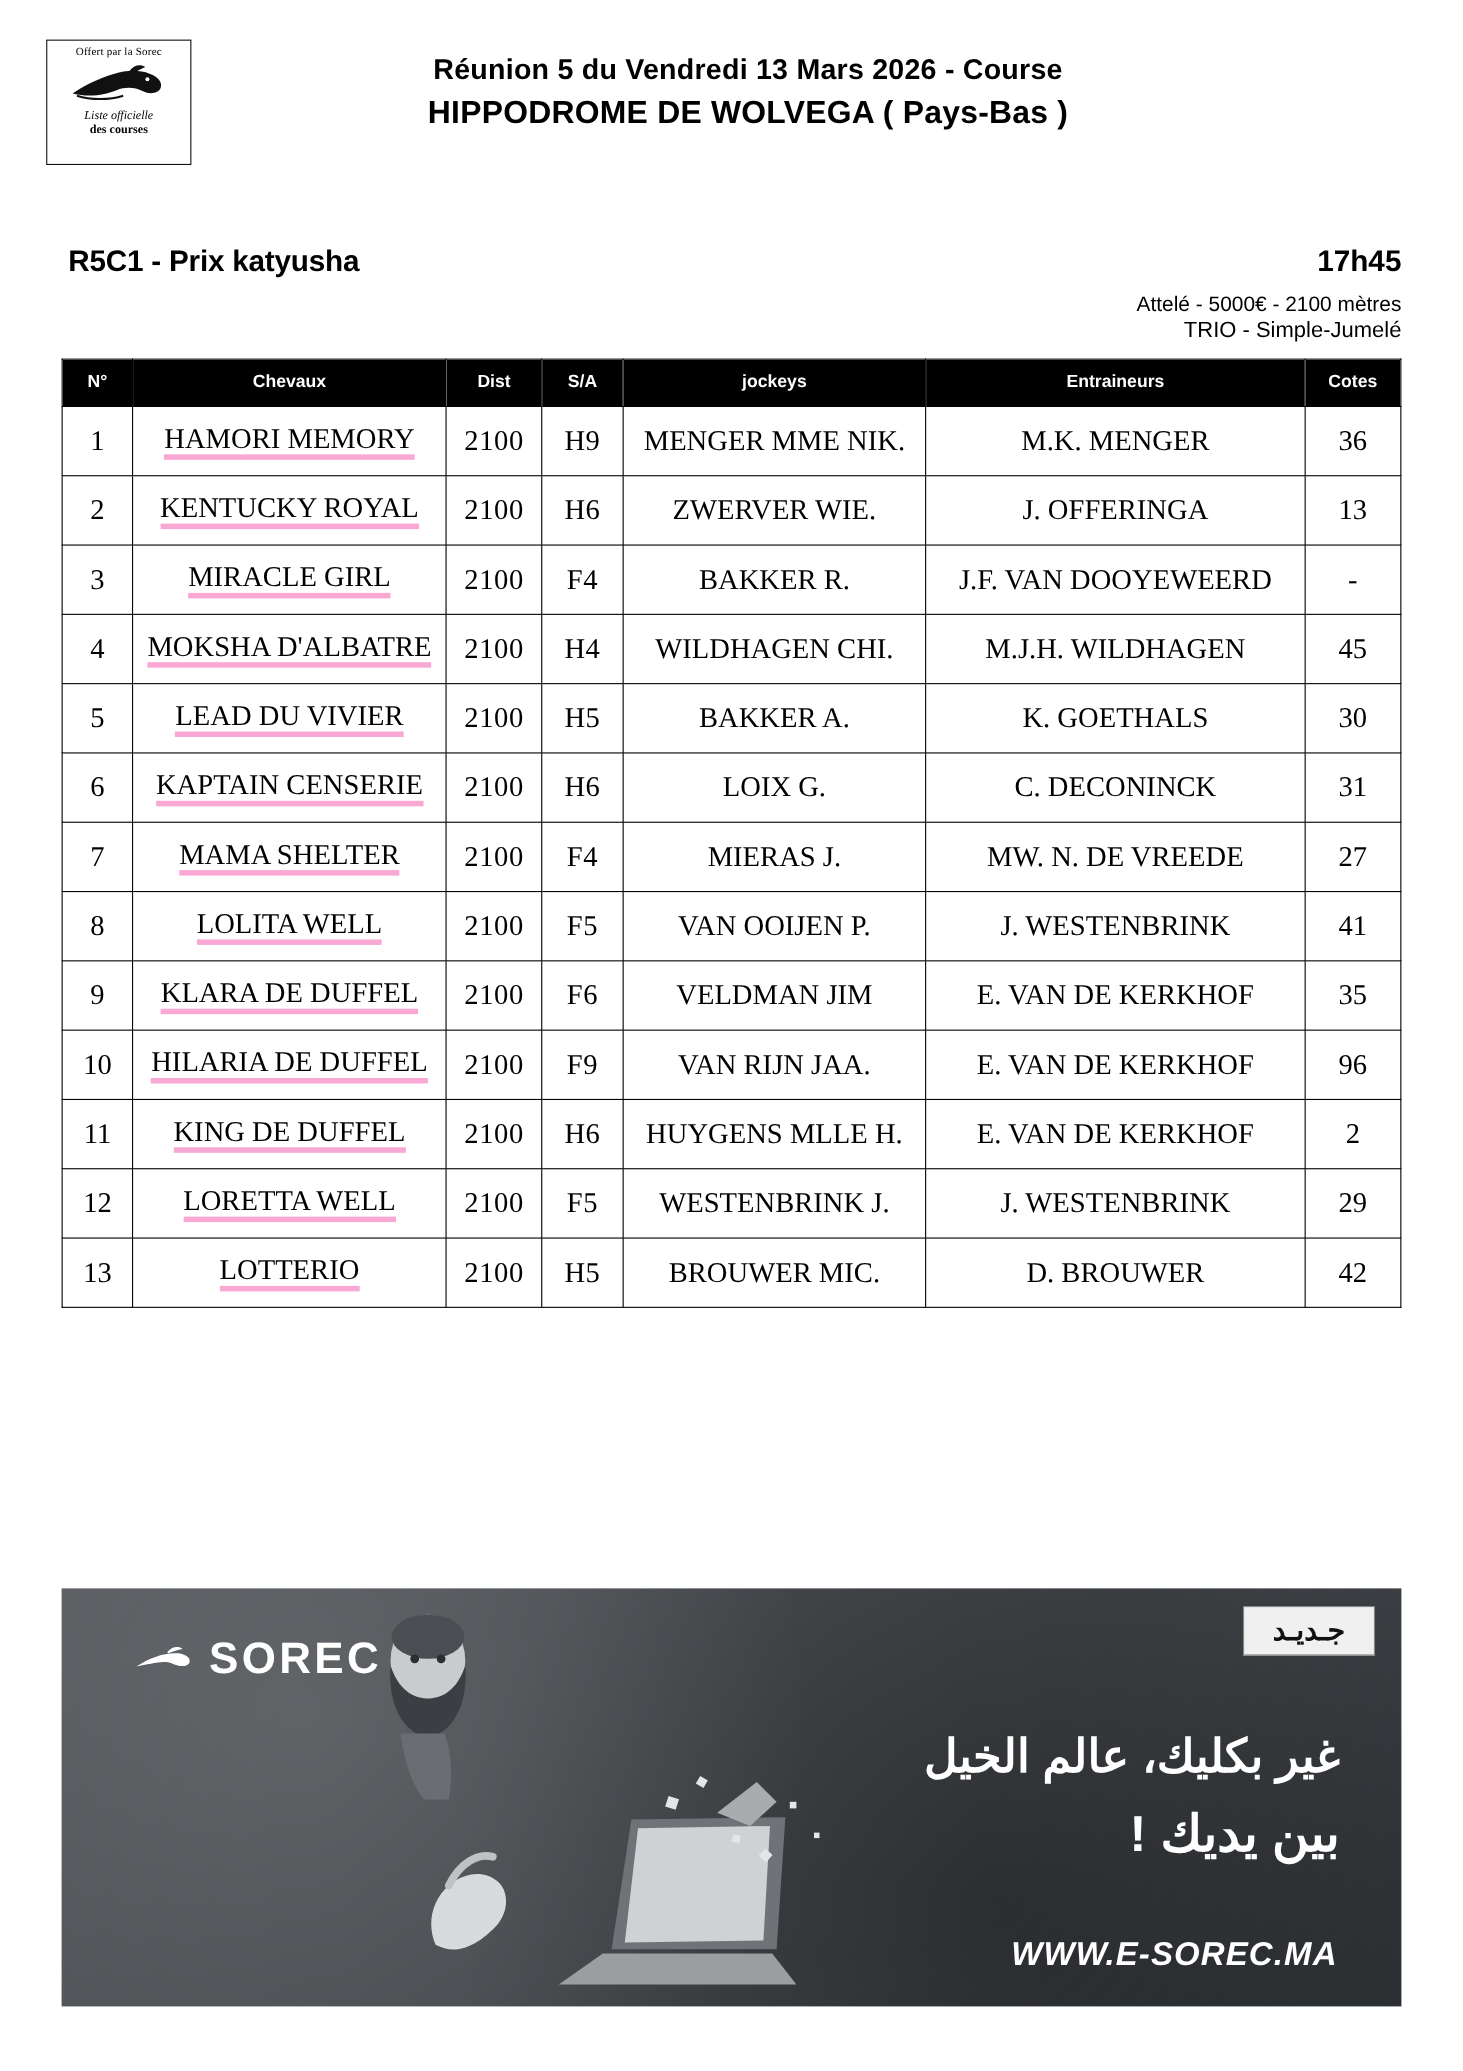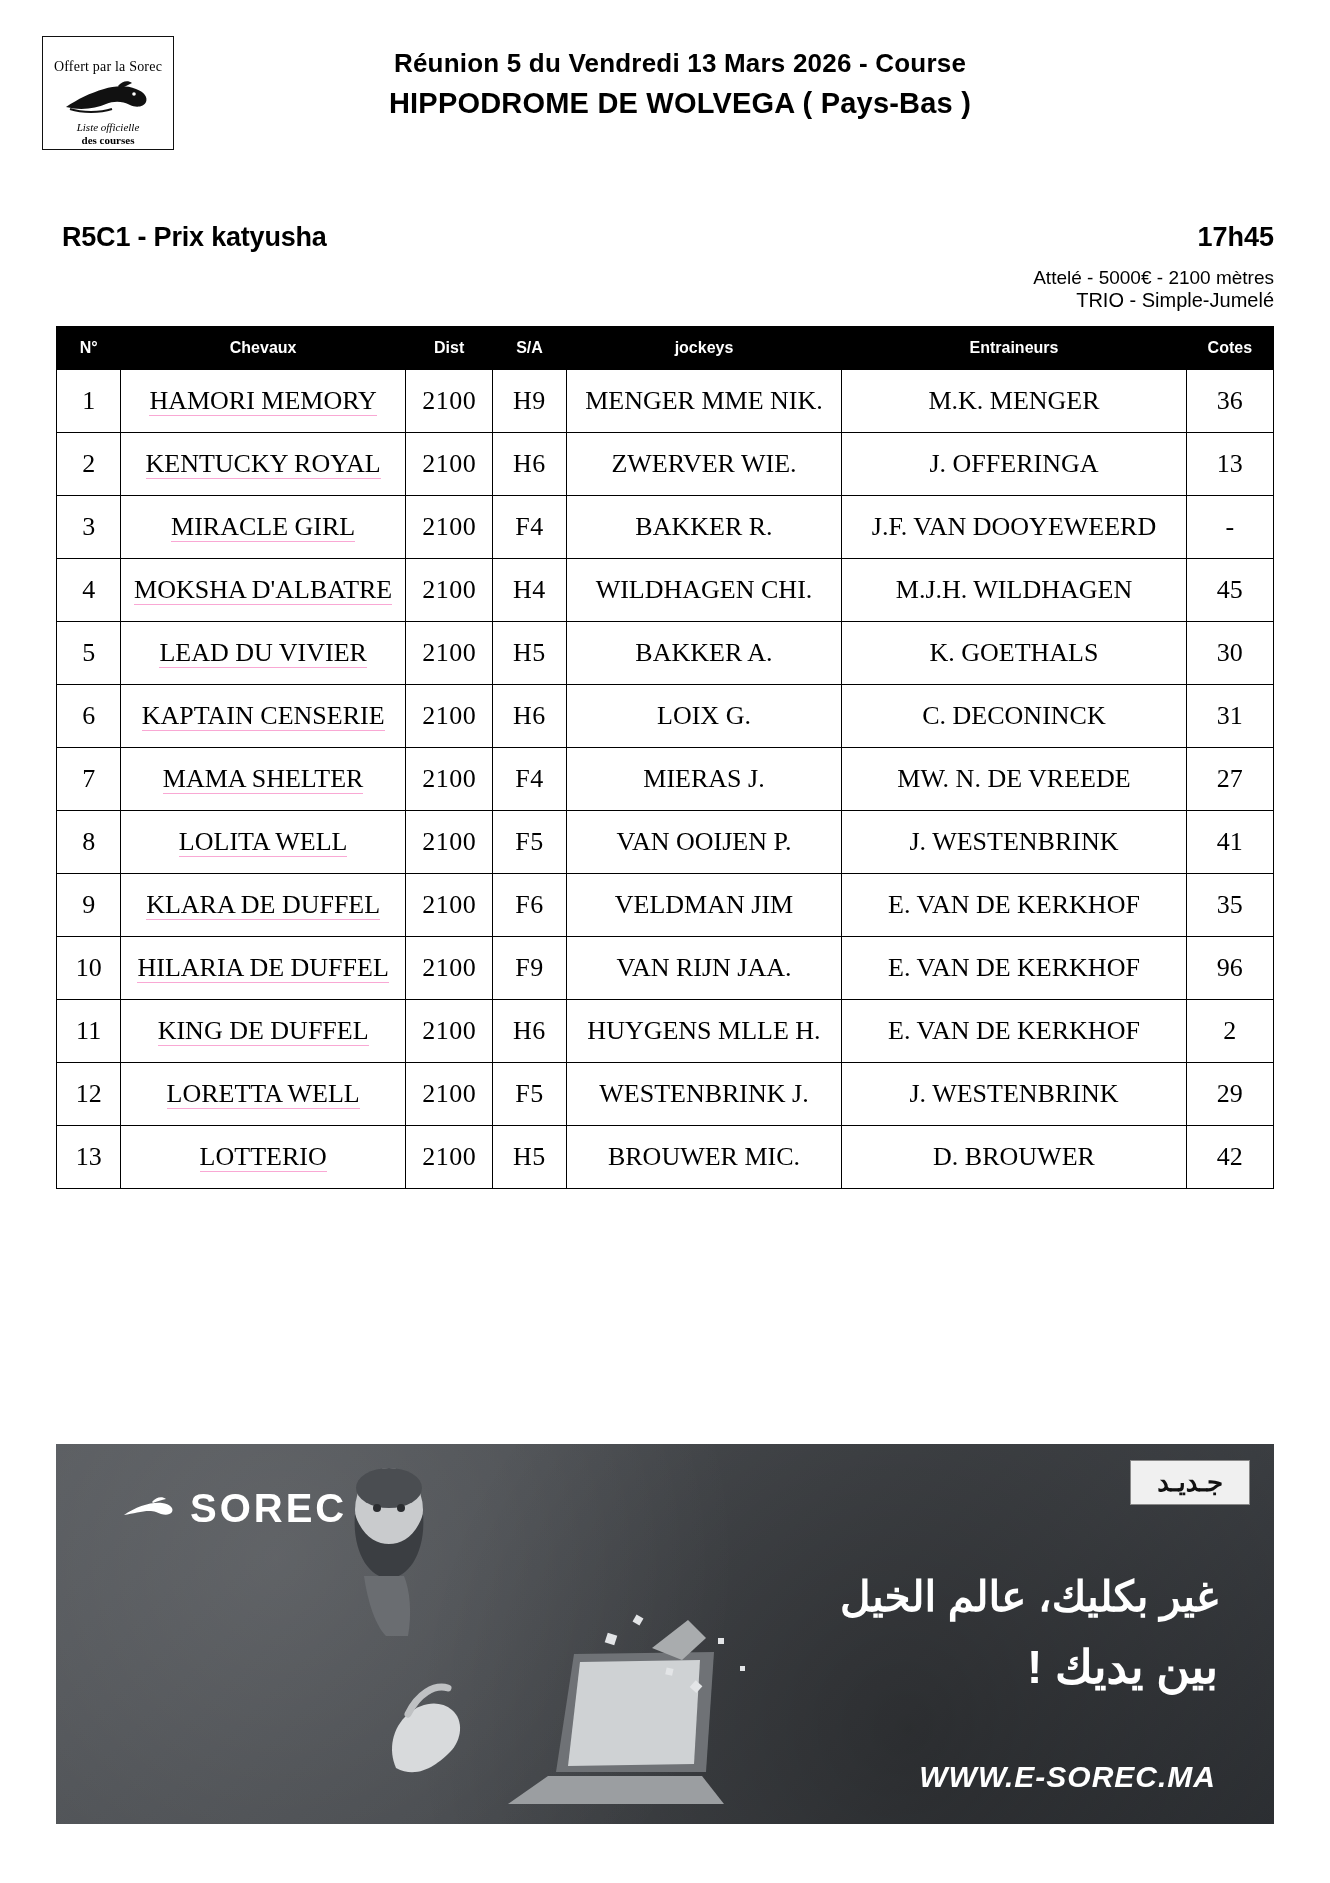--- a/index.html
+++ b/index.html
@@ -27,22 +27,22 @@
     top: 36px;
     width: 130px;
     height: 112px;
     border: 1px solid #111;
     background: #fff;
     text-align: center;
     overflow: hidden;
   }
   .logo-top-text {
     font-family: "Liberation Serif", serif;
-    font-size: 14px;
-    margin-top: 22px;
+    font-size: 10px;
+    margin-top: 5px;
     letter-spacing: .2px;
   }
   .logo-bird {
     position: relative;
     height: 44px;
   }
   .logo-bird svg { position: absolute; left: 50%; top: 2px; transform: translateX(-50%); }
   .logo-sub1 {
     font-family: "Liberation Serif", serif;
     font-size: 11px;
@@ -139,21 +139,21 @@
     font-family: "Liberation Serif", serif;
     font-size: 26px;
     background: #fff;
   }
   td.num { font-size: 26px; }
   td.horse {
     font-family: "Liberation Sans", sans-serif;
     font-size: 19px;
   }
   td.horse span {
-    border-bottom: 1px solid #f9a8d4;
+    border-bottom: 5px solid #f9a8d4;
     padding-bottom: 1px;
     display: inline-block;
     line-height: 1.05;
   }
   td.dist, td.sa { font-size: 24px; letter-spacing: .5px; }
   td.jockey { font-size: 24px; }
   td.trainer { font-size: 24px; }
   td.cote { font-size: 24px; }
 
   .col-n     { width: 56px; }

